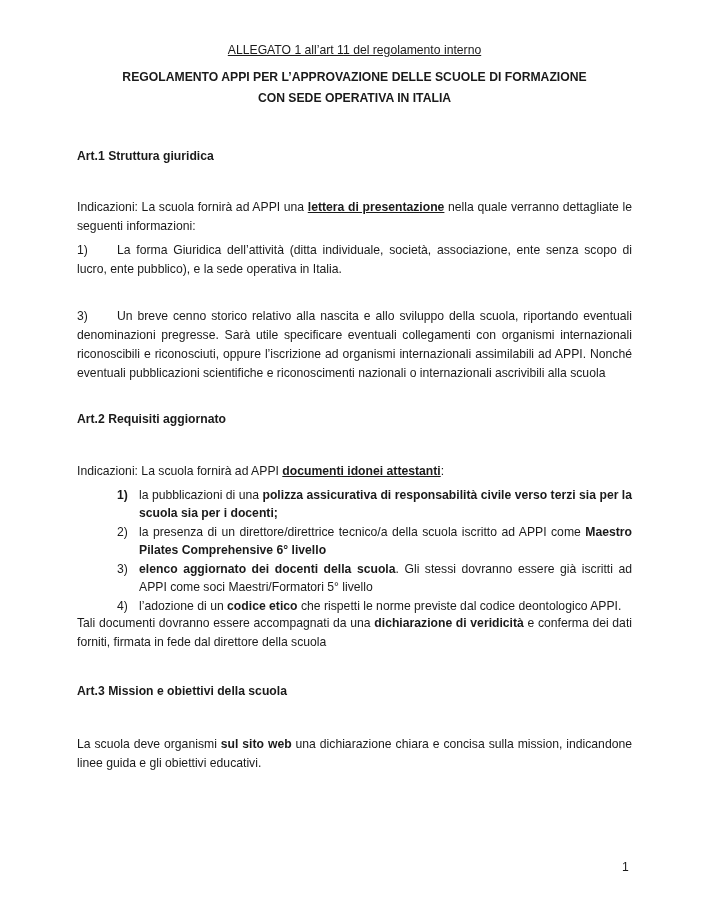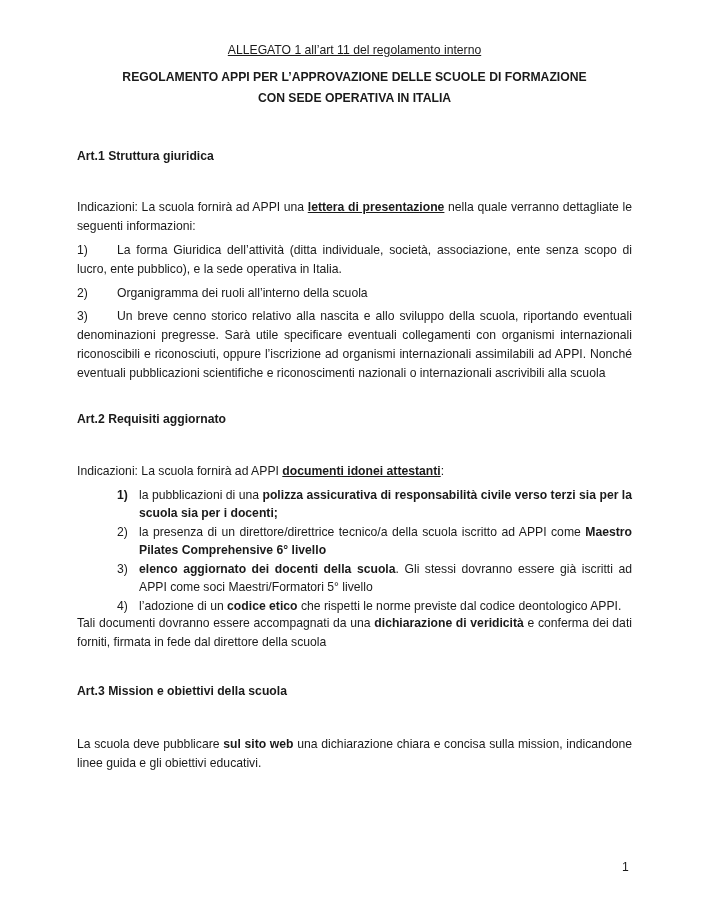--- a/index.html
+++ b/index.html
@@ -29,23 +29,20 @@
   <div class="abs heading" style="top:149px;">Art.1 Struttura giuridica</div>
 
   <div class="abs para" style="top:198px;">
     <span>Indicazioni: La scuola fornirà ad APPI una </span><span class="b u">lettera di presentazione</span><span> nella quale verranno dettagliate le seguenti informazioni:</span>
   </div>
 
   <div class="abs para" style="top:241px;">
     <span class="num">1)</span><span>La forma Giuridica dell’attività (ditta individuale, società, associazione, ente senza scopo di lucro, ente pubblico), e la sede operativa in Italia.</span>
   </div>
 
-  <div class="abs para" style="top:284px;">
-    <span class="num">2)</span><span>Organigramma dei ruoli all’interno della scuola</span>
-  </div>
 
   <div class="abs para" style="top:307px;">
     <span class="num">3)</span><span>Un breve cenno storico relativo alla nascita e allo sviluppo della scuola, riportando eventuali denominazioni pregresse. Sarà utile specificare eventuali collegamenti con organismi internazionali riconoscibili e riconosciuti, oppure l’iscrizione ad organismi internazionali assimilabili ad APPI. Nonché eventuali pubblicazioni scientifiche e riconoscimenti nazionali o internazionali ascrivibili alla scuola</span>
   </div>
 
   <div class="abs heading" style="top:412px;">Art.2 Requisiti aggiornato</div>
 
   <div class="abs para" style="top:462px;">
     <span>Indicazioni: La scuola fornirà ad APPI </span><span class="b u">documenti idonei attestanti</span><span>:</span>
   </div>
@@ -65,18 +62,18 @@
     </div>
   </div>
 
   <div class="abs para" style="top:614px;">
     <span>Tali documenti dovranno essere accompagnati da una </span><span class="b">dichiarazione di veridicità</span><span> e conferma dei dati forniti, firmata in fede dal direttore della scuola</span>
   </div>
 
   <div class="abs heading" style="top:684px;">Art.3 Mission e obiettivi della scuola</div>
 
   <div class="abs para" style="top:735px;">
-    <span>La scuola deve pubblicare </span><span class="b">sul sito web</span><span> una dichiarazione chiara e concisa sulla mission, indicandone linee guida e gli obiettivi educativi.</span>
+    <span>La scuola deve organismi </span><span class="b">sul sito web</span><span> una dichiarazione chiara e concisa sulla mission, indicandone linee guida e gli obiettivi educativi.</span>
   </div>
 
   <div class="abs" style="left:622px; top:860px;">1</div>
 
 </div>
 
 </body></html>

